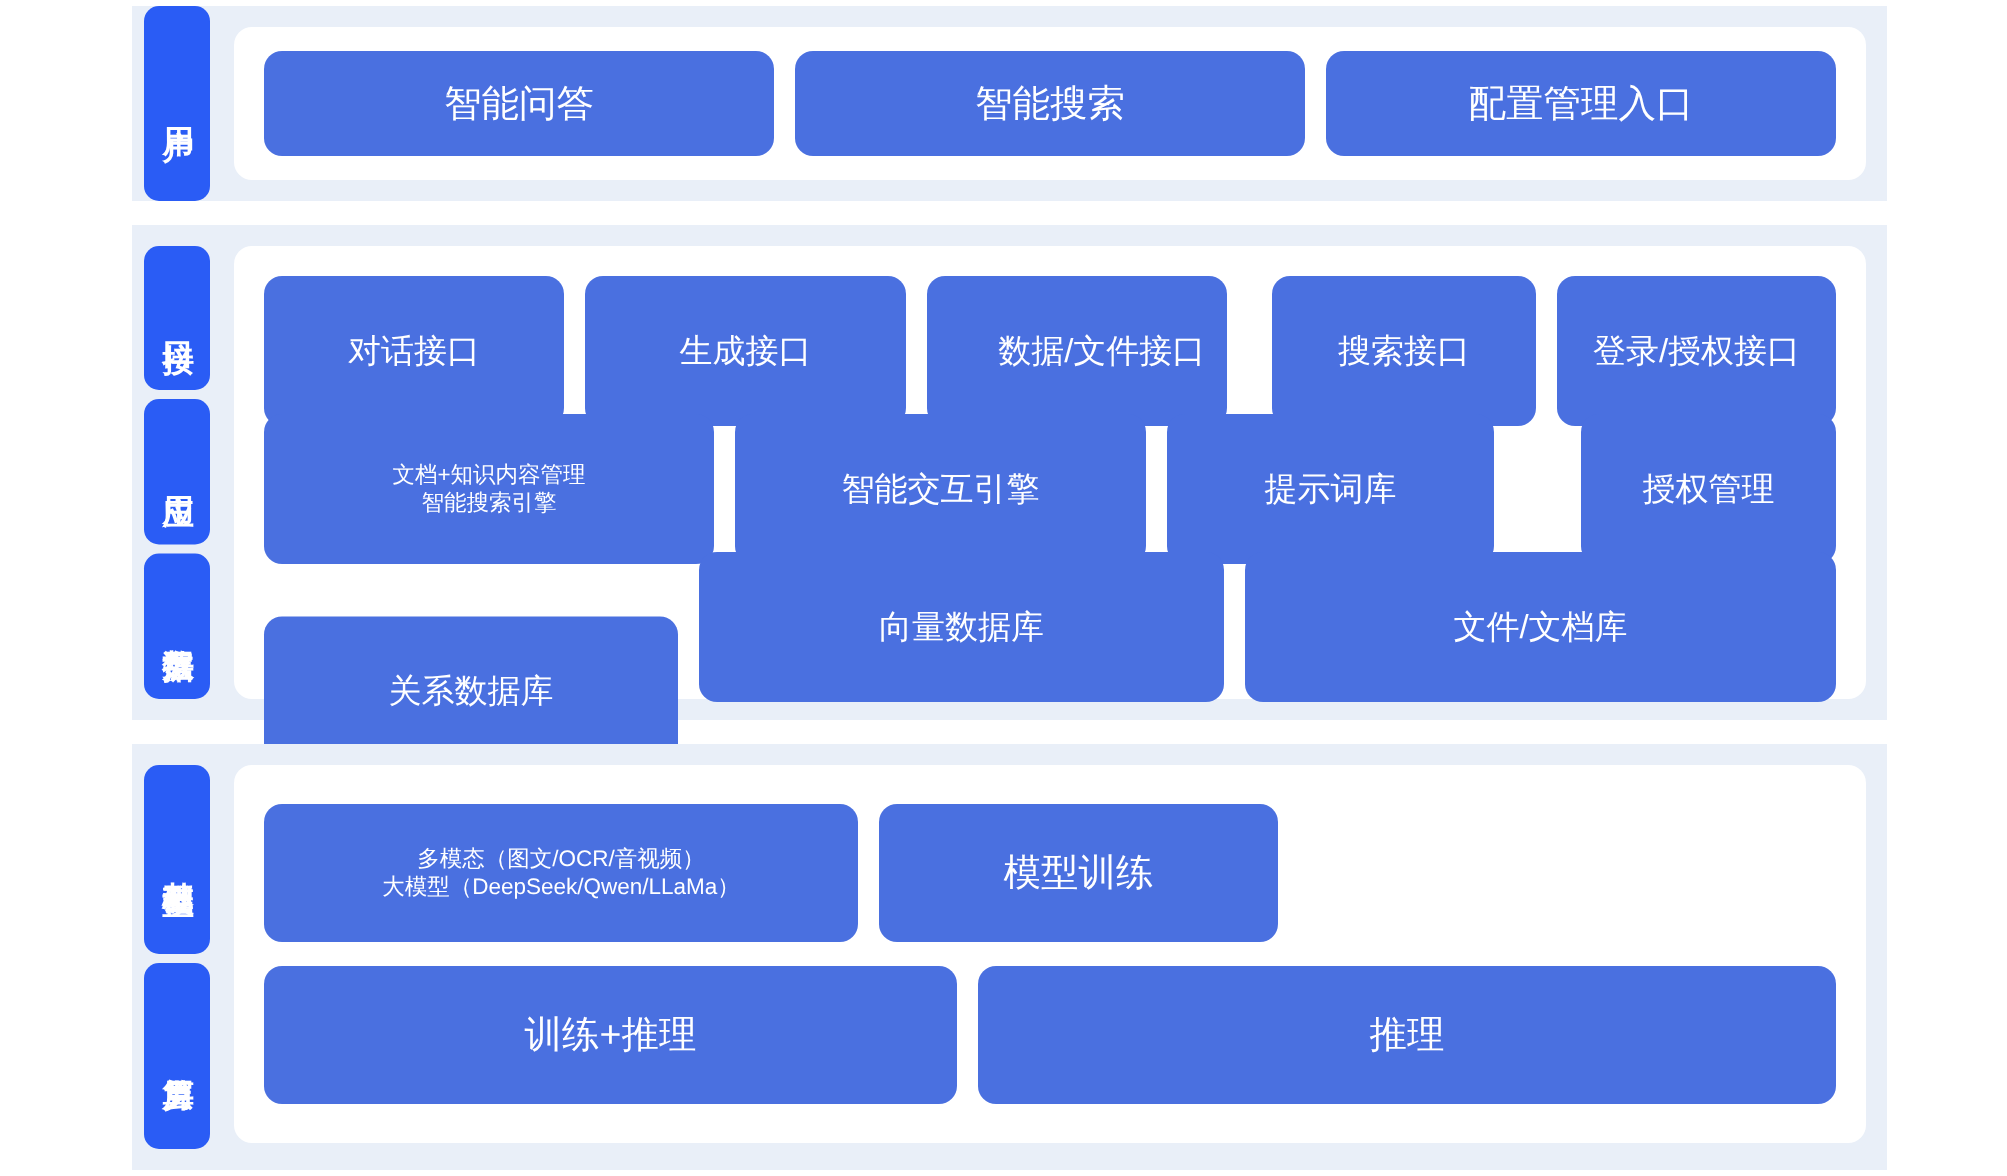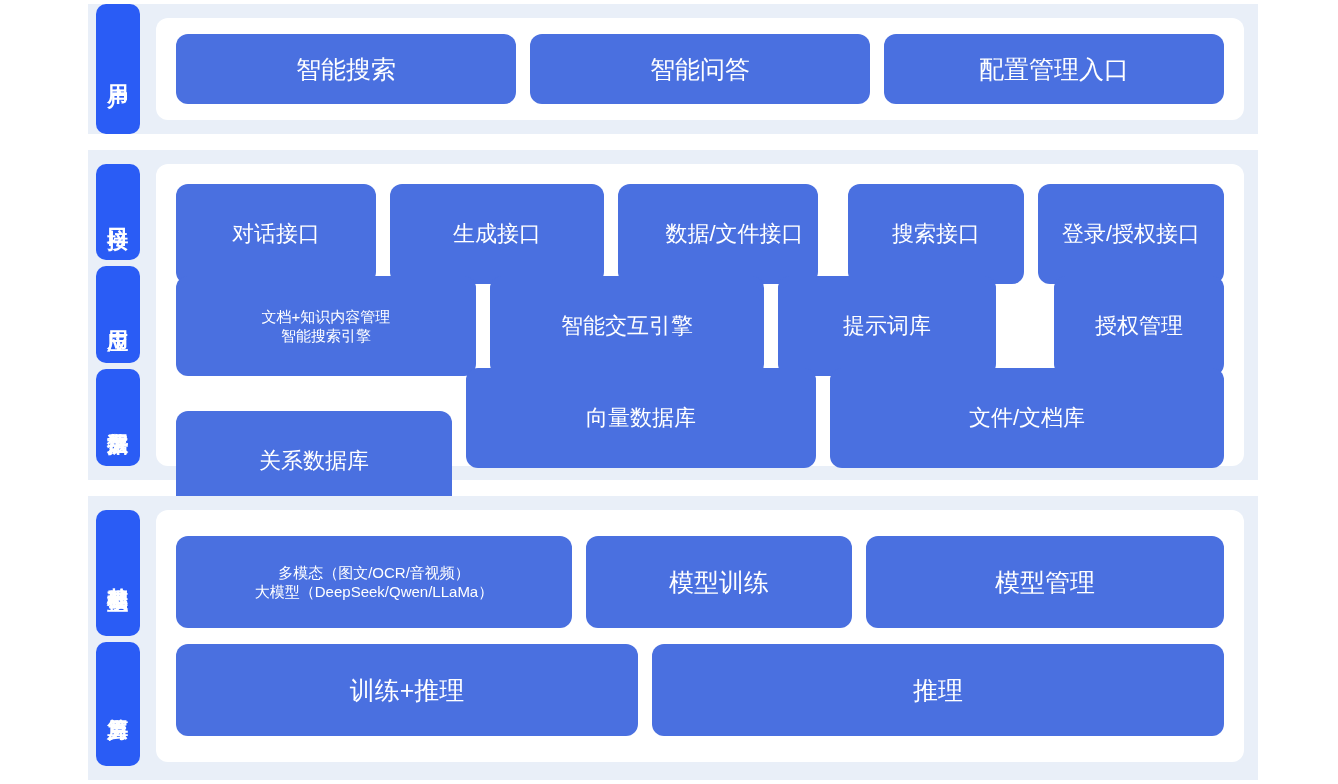--- a/index.html
+++ b/index.html
@@ -150,22 +150,22 @@
 <body>
 
 <div id="diagram">
 
   <div class="section" id="sec-user">
     <div class="tab-col">
       <div class="tab">用户</div>
     </div>
     <div class="card">
       <div class="row">
+        <div class="box">智能问答</div>
         <div class="box">智能搜索</div>
-        <div class="box">智能问答</div>
         <div class="box">配置管理入口</div>
       </div>
     </div>
   </div>
 
   <div class="section" id="sec-middle">
     <div class="tab-col">
       <div class="tab">接口</div>
       <div class="tab">应用</div>
       <div class="tab">数据层</div>
@@ -201,21 +201,20 @@
     <div class="tab-col">
       <div class="tab">基础模型</div>
       <div class="tab">算力层</div>
     </div>
     <div class="card">
 
       <div class="row row-model">
         <div class="box multi b1">多模态（图文/OCR/音视频）
 大模型（DeepSeek/Qwen/LLaMa）</div>
         <div class="box b2">模型训练</div>
-        <div class="box b3">模型管理</div>
       </div>
 
       <div class="row row-compute">
         <div class="box b1">训练+推理</div>
         <div class="box b2">推理</div>
       </div>
 
     </div>
   </div>
 

